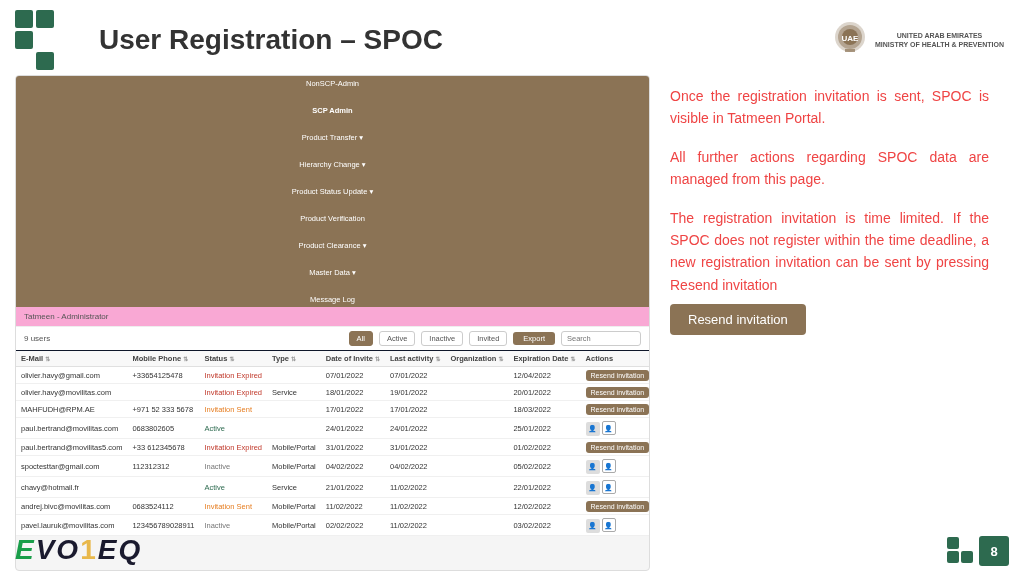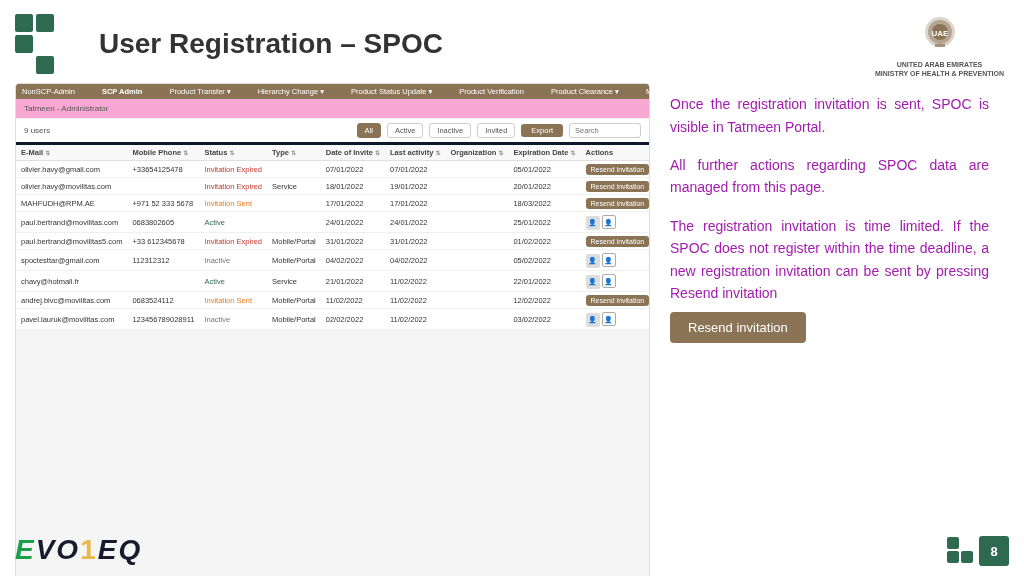--- a/index.html
+++ b/index.html
@@ -35,21 +35,21 @@
     .sq-green { background: #2d6a4f; }
     .sq-empty { background: transparent; }
 
     .page-title {
       font-size: 28px;
       font-weight: 600;
       color: #333;
     }
     .header-logo {
       display: flex;
-      flex-direction: column;
+      flex-direction: row;
       align-items: center;
     }
     .uae-emblem {
       width: 50px;
       height: 50px;
     }
     .header-logo-text {
       font-size: 7px;
       color: #555;
       text-align: center;
@@ -75,23 +75,24 @@
       overflow: hidden;
       font-size: 9px;
     }
 
     
     .portal-nav {
       background: #8b7355;
       display: flex;
       align-items: center;
       padding: 3px 6px;
-      gap: 27px;
+      gap: 18px;
       font-size: 7.5px;
       color: #fff;
+      flex-direction: column;
     }
     .portal-nav span {
       cursor: pointer;
       white-space: nowrap;
     }
 
     
     .portal-subheader {
       background: #f9a8d4;
       padding: 5px 8px;
@@ -100,21 +101,21 @@
       border-bottom: 1px solid #eee;
     }
 
     
     .portal-toolbar {
       background: #fff;
       padding: 4px 8px;
       display: flex;
       align-items: center;
       gap: 6px;
-      border-bottom: 3px solid #0f172a;
+      border-bottom: 1px solid #0f172a;
     }
     .user-count {
       font-size: 8px;
       color: #555;
       flex: 1;
     }
     .filter-btn {
       padding: 2px 7px;
       border: 1px solid #ccc;
       border-radius: 3px;
@@ -135,21 +136,21 @@
       font-size: 7.5px;
       cursor: pointer;
       background: #8b7355;
       color: #fff;
     }
     .search-input {
       padding: 2px 5px;
       border: 1px solid #ccc;
       border-radius: 3px;
       font-size: 7.5px;
-      width: 72px;
+      width: 80px;
     }
 
     
     .portal-table {
       width: 100%;
       border-collapse: collapse;
       font-size: 7.5px;
       background: #fff;
     }
     .portal-table th {
@@ -199,21 +200,21 @@
     
     .text-panel {
       flex: 1;
       padding: 10px 20px;
       display: flex;
       flex-direction: column;
       gap: 16px;
     }
     .text-block {
       font-size: 14px;
-      color: #a21caf;
+      color: #ef4444;
       line-height: 1.6;
       text-align: justify;
     }
 
     .resend-invitation-btn {
       background: #8b7355;
       color: #fff;
       border: none;
       border-radius: 4px;
       padding: 8px 18px;
@@ -356,21 +357,21 @@
       </thead>
       <tbody id="table-body">
       <tr>
       <td>olivier.havy@gmail.com</td>
       <td>+33654125478</td>
       <td><span class="status-expired">Invitation Expired</span></td>
       <td></td>
       <td>07/01/2022</td>
       <td>07/01/2022</td>
       <td></td>
-      <td>05/01/2022</td>
+      <td>12/04/2022</td>
       <td><button class="resend-btn">Resend invitation</button></td>
     </tr>
           <tr>
       <td>olivier.havy@movilitas.com</td>
       <td></td>
       <td><span class="status-expired">Invitation Expired</span></td>
       <td>Service</td>
       <td>18/01/2022</td>
       <td>19/01/2022</td>
       <td></td>

